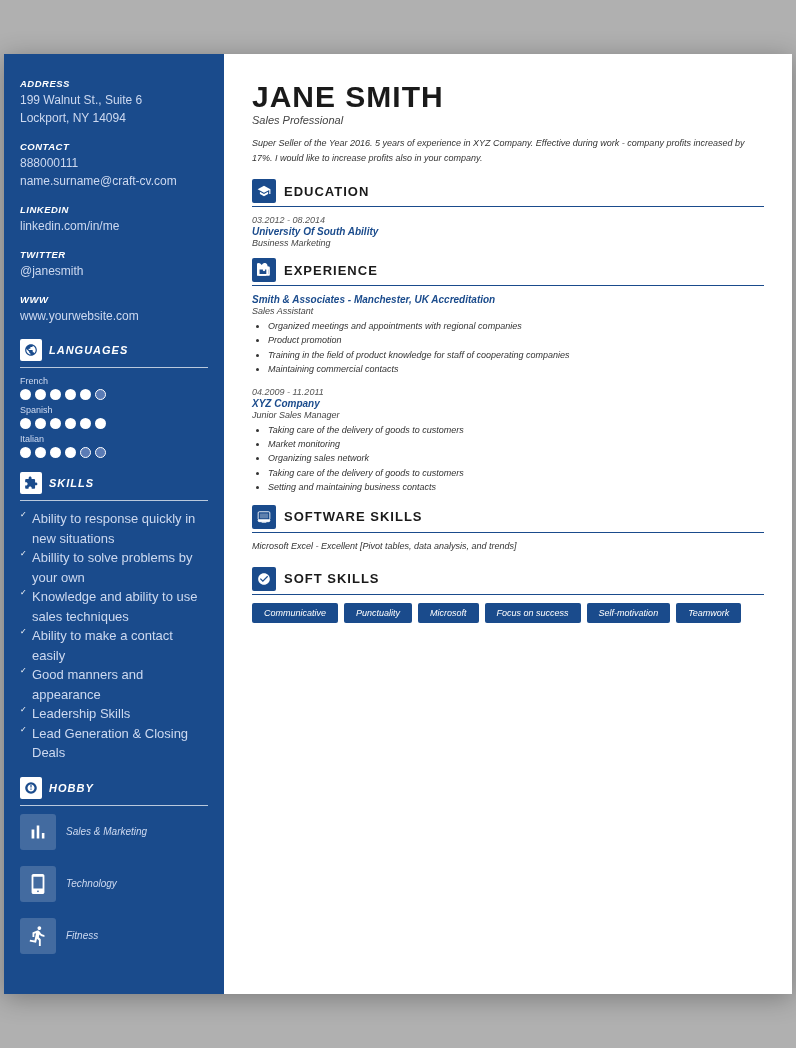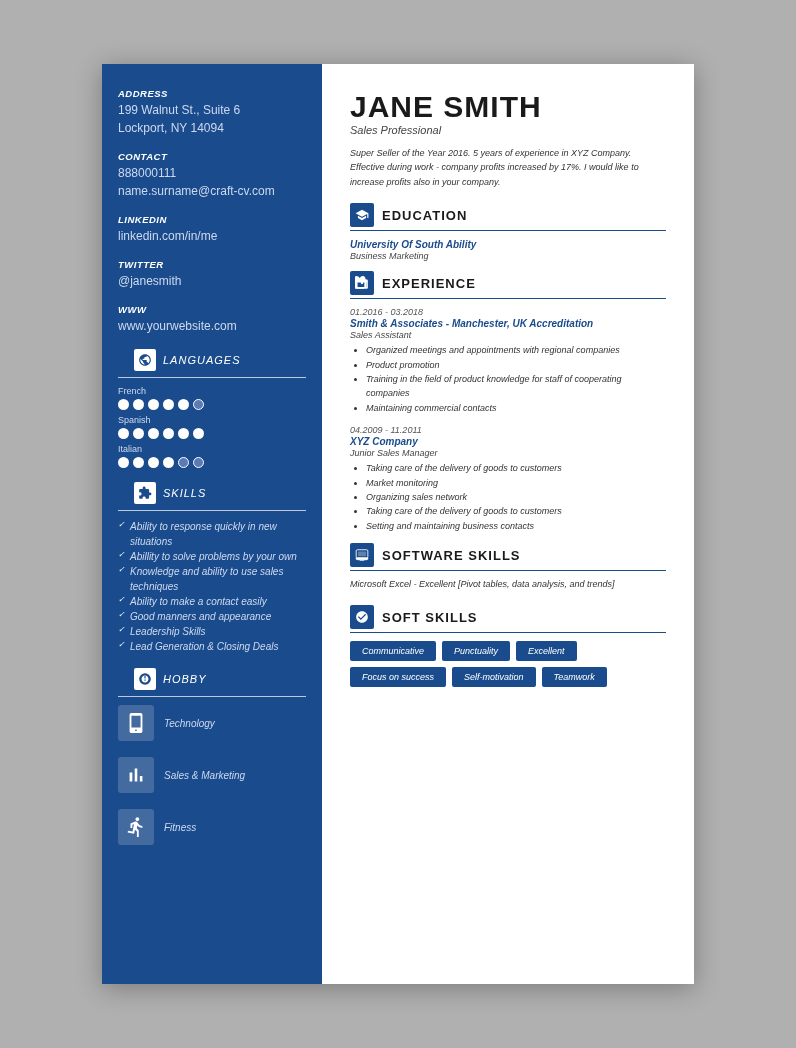--- a/index.html
+++ b/index.html
@@ -5,21 +5,21 @@
     * { margin: 0; padding: 0; box-sizing: border-box; }
     body {
       background: #b0b0b0;
       display: flex;
       justify-content: center;
       align-items: center;
       min-height: 100vh;
       font-family: Arial, sans-serif;
     }
     .page {
-      width: 592px;
+      width: 788px;
       min-height: 920px;
       background: #fff;
       display: flex;
       box-shadow: 0 4px 24px rgba(0,0,0,0.3);
       margin: 30px auto;
     }
     
     .sidebar {
       width: 220px;
       min-width: 220px;
@@ -41,27 +41,26 @@
     .sidebar .contact-value {
       font-size: 12px;
       color: #cdd9f0;
       line-height: 1.5;
     }
     .sidebar-section-title {
       display: flex;
       align-items: center;
       gap: 7px;
       font-size: 11px;
-      font-weight: normal;
+      font-weight: bold;
       letter-spacing: 1px;
       color: #fff;
       font-style: italic;
       margin-bottom: 6px;
       margin-top: 8px;
-      margin-left: 16px;
     }
     .sidebar-section-title .icon-box {
       width: 22px;
       height: 22px;
       background: #fff;
       border-radius: 2px;
       display: flex;
       align-items: center;
       justify-content: center;
       flex-shrink: 0;
@@ -95,23 +94,22 @@
     }
     .dot.empty {
       background: #5a7bb5;
       border: 1.5px solid #fff;
     }
     .skills-list {
       list-style: none;
       margin-top: 4px;
     }
     .skills-list li {
-      font-size: 10px;
+      font-size: 13px;
       color: #cdd9f0;
-      font-style: italic;
       line-height: 1.5;
       padding-left: 12px;
       position: relative;
     }
     .skills-list li::before {
       content: '✓';
       position: absolute;
       left: 0;
       font-size: 8px;
       color: #fff;
@@ -372,33 +370,33 @@
             <path fill="white" d="M12 6c-3.31 0-6 2.69-6 6s2.69 6 6 6 6-2.69 6-6-2.69-6-6-6zm1 9h-2v-2h2v2zm0-4h-2V7h2v4z"></path>
           </svg>
       </div>
       <span>HOBBY</span>
     </div>
     <hr class="sidebar-divider">
 
     <div class="hobby-item">
       <div class="hobby-icon-box">
         <svg viewBox="0 0 24 24" fill="white">
-            <path d="M17 1H7c-1.1 0-2 .9-2 2v18c0 1.1.9 2 2 2h10c1.1 0 2-.9 2-2V3c0-1.1-.9-2-2-2zm-5 20c-.55 0-1-.45-1-1s.45-1 1-1 1 .45 1 1-.45 1-1 1zm5-4H7V4h10v13z"></path>
-          </svg>
-      </div>
-      <span class="hobby-label">Technology</span>
+            <path d="M5 9.2h3V19H5zM10.6 5h2.8v14h-2.8zm5.6 8H19v6h-2.8z"></path>
+          </svg>
+      </div>
+      <span class="hobby-label">Sales &amp; Marketing</span>
     </div>
 
     <div class="hobby-item">
       <div class="hobby-icon-box">
         <svg viewBox="0 0 24 24" fill="white">
-            <path d="M5 9.2h3V19H5zM10.6 5h2.8v14h-2.8zm5.6 8H19v6h-2.8z"></path>
-          </svg>
-      </div>
-      <span class="hobby-label">Sales &amp; Marketing</span>
+            <path d="M17 1H7c-1.1 0-2 .9-2 2v18c0 1.1.9 2 2 2h10c1.1 0 2-.9 2-2V3c0-1.1-.9-2-2-2zm-5 20c-.55 0-1-.45-1-1s.45-1 1-1 1 .45 1 1-.45 1-1 1zm5-4H7V4h10v13z"></path>
+          </svg>
+      </div>
+      <span class="hobby-label">Technology</span>
     </div>
 
     <div class="hobby-item">
       <div class="hobby-icon-box">
         <svg viewBox="0 0 24 24" fill="white">
             <path d="M13.49 5.48c1.1 0 2-.9 2-2s-.9-2-2-2-2 .9-2 2 .9 2 2 2zm-3.6 13.9l1-4.4 2.1 2v6h2v-7.5l-2.1-2 .6-3c1.3 1.5 3.3 2.5 5.5 2.5v-2c-1.9 0-3.5-1-4.3-2.4l-1-1.6c-.4-.6-1-1-1.7-1-.3 0-.5.1-.8.1l-5.2 2.2v4.7h2v-3.4l1.8-.7-1.6 8.1-4.9-1-.4 2 7 1.4z"></path>
           </svg>
       </div>
       <span class="hobby-label">Fitness</span>
     </div>
@@ -411,36 +409,36 @@
 
     <div class="section-header">
       <div class="section-icon-box">
         <svg viewBox="0 0 24 24" fill="white">
             <path d="M5 13.18v4L12 21l7-3.82v-4L12 17l-7-3.82zM12 3L1 9l11 6 9-4.91V17h2V9L12 3z"></path>
           </svg>
       </div>
       <span class="section-title-text">EDUCATION</span>
     </div>
     <hr class="section-divider">
+    <div class="edu-date">03.2012 - 08.2014</div>
     <div class="edu-school">University Of South Ability</div>
     <div class="edu-field">Business Marketing</div>
 
     <div class="section-header">
       <div class="section-icon-box">
         <svg viewBox="0 0 24 24" fill="white">
             <path d="M20 6h-2.18c.07-.44.18-.88.18-1.36 0-2.58-2.09-4.67-4.67-4.67-1.29 0-2.52.52-3.43 1.44L8 3.24l-1.9-1.83C5.19 0.49 3.96 0 2.67 0 .09 0-2 2.09-2 4.64-2 5.12-1.89 5.56-1.82 6H-4v14c0 1.1.9 2 2 2h16c1.1 0 2-.9 2-2V8l4-2zM20 20H4V8h16v12zm-8-6c-1.1 0-2-.9-2-2s.9-2 2-2 2 .9 2 2-.9 2-2 2z"></path>
             <rect x="7" y="8" width="10" height="12" fill="none"></rect>
             <path d="M20 6H4c-1.1 0-2 .9-2 2v12c0 1.1.9 2 2 2h16c1.1 0 2-.9 2-2V8c0-1.1-.9-2-2-2zm-5 1V5c0-.55-.45-1-1-1h-4c-.55 0-1 .45-1 1v2H4V8s2 0 2 0v1H4v1.5h16V9h-2V8h2V7h-5zm-4 0V5h4v2h-4zm9 12H4v-8h16v8z"></path>
           </svg>
       </div>
       <span class="section-title-text">EXPERIENCE</span>
     </div>
     <hr class="section-divider">
 
-    <div class="exp-date">01.2016 - 03.2018</div>
     <div class="exp-company">Smith &amp; Associates - Manchester, UK Accreditation</div>
     <div class="exp-role">Sales Assistant</div>
     <ul class="exp-list">
       <li>Organized meetings and appointments with regional companies</li>
       <li>Product promotion</li>
       <li>Training in the field of product knowledge for staff of cooperating companies</li>
       <li>Maintaining commercial contacts</li>
     </ul>
 
     <div class="exp-date">04.2009 - 11.2011</div>
@@ -472,19 +470,19 @@
         <svg viewBox="0 0 24 24" fill="white">
             <path d="M12 2C6.48 2 2 6.48 2 12s4.48 10 10 10 10-4.48 10-10S17.52 2 12 2zm-2 15l-5-5 1.41-1.41L10 14.17l7.59-7.59L19 8l-9 9z"></path>
           </svg>
       </div>
       <span class="section-title-text">SOFT SKILLS</span>
     </div>
     <hr class="section-divider">
     <div class="soft-skills-tags">
       <span class="tag">Communicative</span>
       <span class="tag">Punctuality</span>
-      <span class="tag">Excellent</span>
+      <span class="tag">Microsoft</span>
       <span class="tag">Focus on success</span>
       <span class="tag">Self-motivation</span>
       <span class="tag">Teamwork</span>
     </div>
   </div>
 </div>
 
 </body></html>

